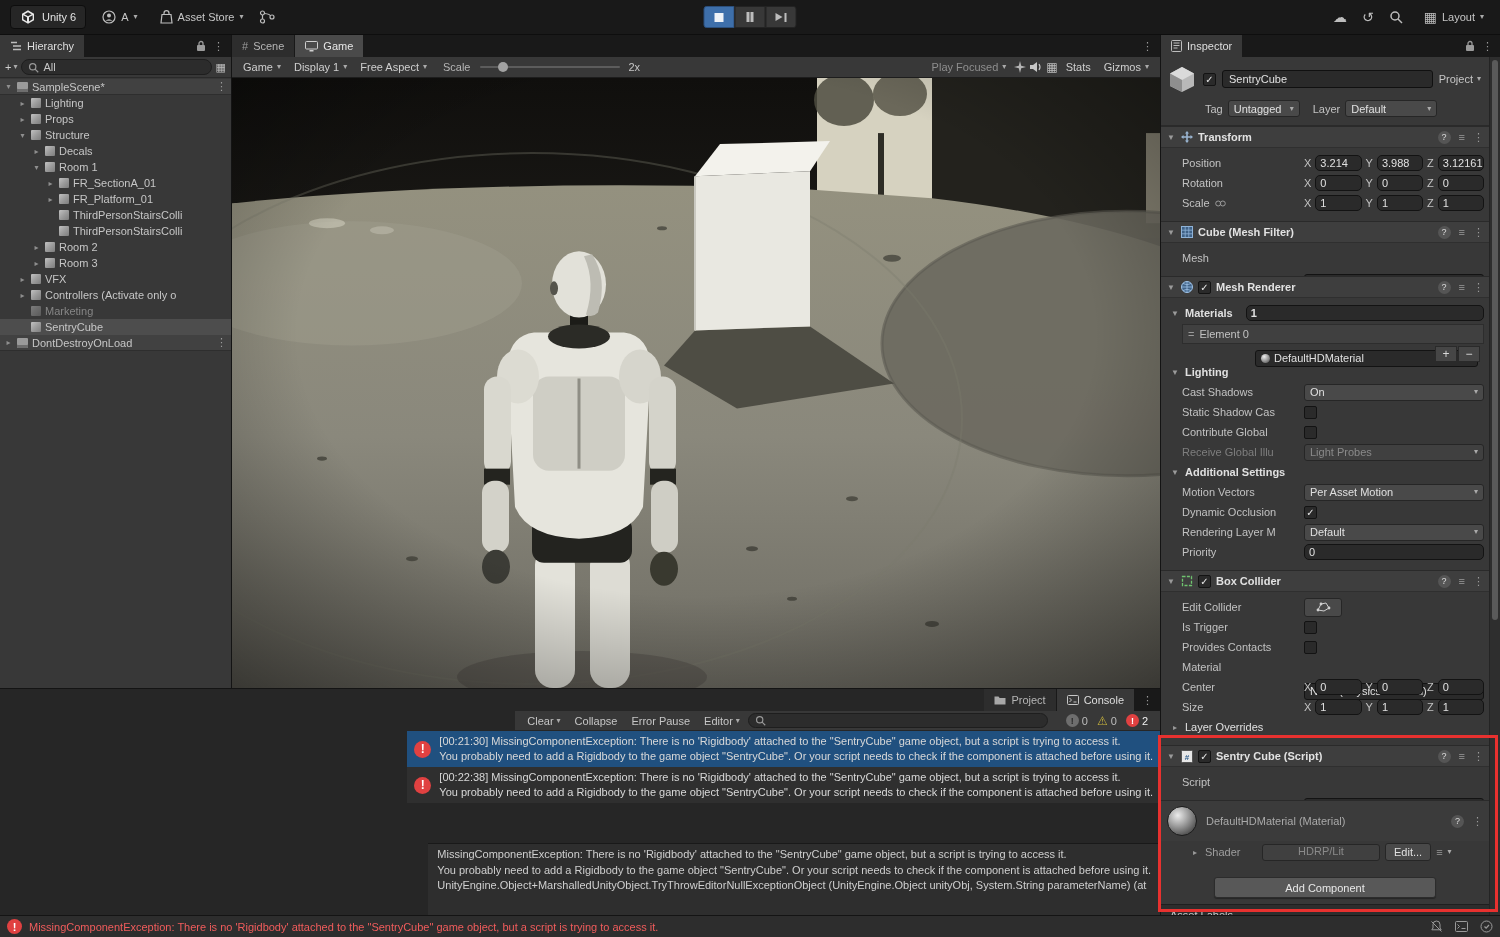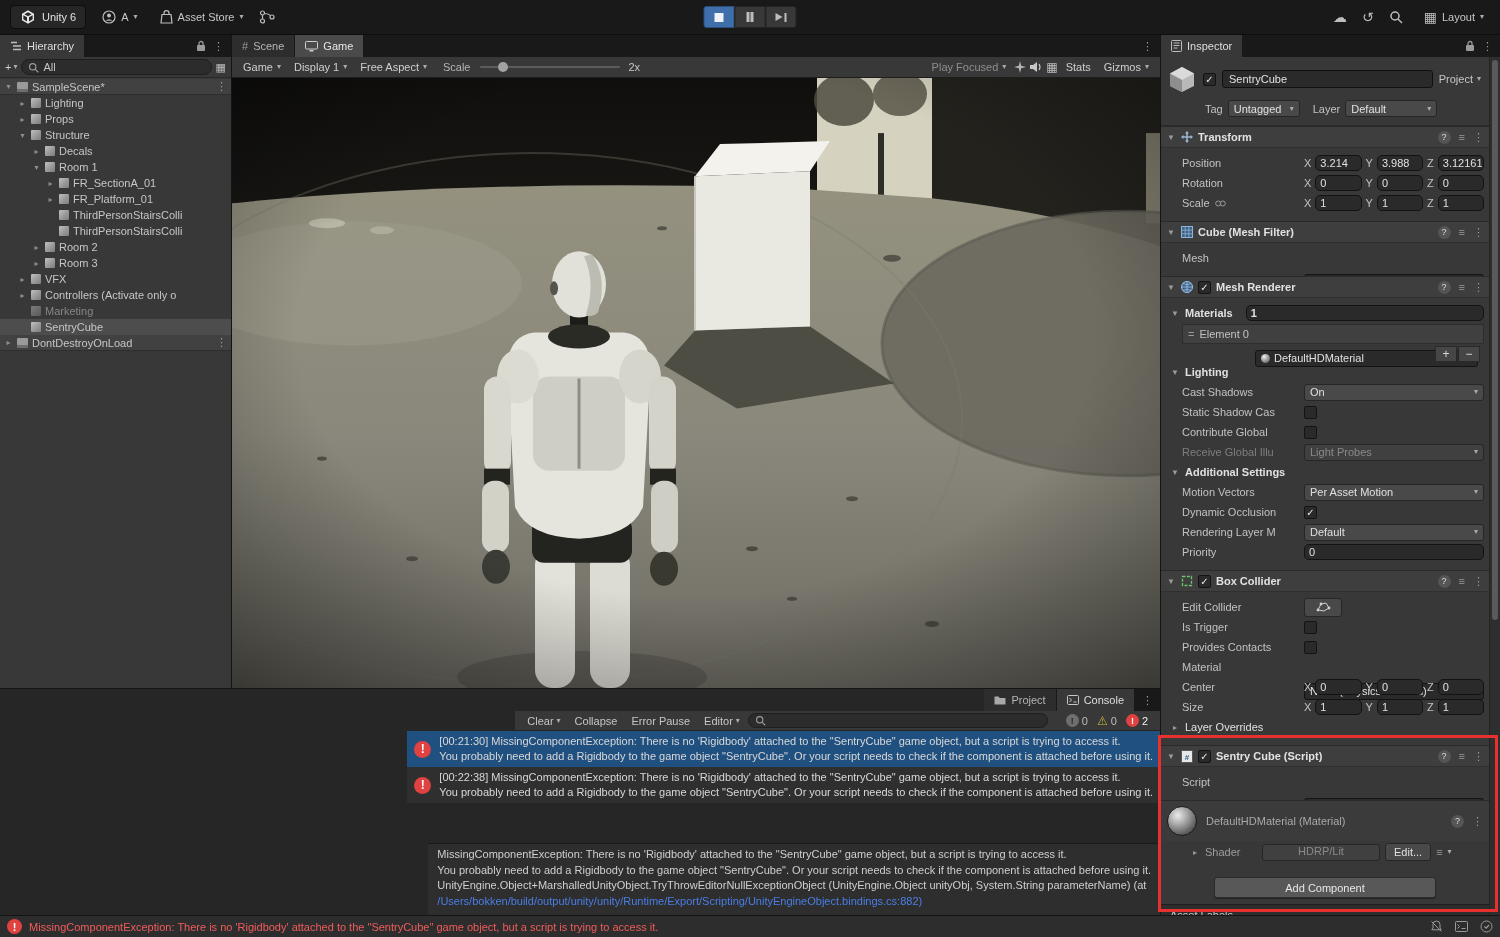--- a/index.html
+++ b/index.html
@@ -517,21 +517,20 @@
         <span>[00:22:38] MissingComponentException: There is no 'Rigidbody' attached to the "SentryCube" game object, but a script is trying to access it.</span>
         <span>You probably need to add a Rigidbody to the game object "SentryCube". Or your script needs to check if the component is attached before using it.</span>
       </div>
     </div>
   </div>
   <div class="console-empty"></div>
   <div class="c-detail">
     <div>MissingComponentException: There is no 'Rigidbody' attached to the "SentryCube" game object, but a script is trying to access it.</div>
     <div>You probably need to add a Rigidbody to the game object "SentryCube". Or your script needs to check if the component is attached before using it.</div>
     <div>UnityEngine.Object+MarshalledUnityObject.TryThrowEditorNullExceptionObject (UnityEngine.Object unityObj, System.String parameterName) (at</div>
-    <div class="link">/Users/bokken/build/output/unity/unity/Runtime/Export/Scripting/UnityEngineObject.bindings.cs:882)</div>
   </div>
 </div>
 
 <div id="statusbar">
   <div class="err-ico">!</div>
   <span class="smsg">MissingComponentException: There is no 'Rigidbody' attached to the "SentryCube" game object, but a script is trying to access it.</span>
   <div class="right">
     <svg width="13" height="13" viewBox="0 0 13 13">
         <path d="M6.5 1 a3.5 3.5 0 0 1 3.5 3.5 V8 l1.2 1.8 H1.8 L3 8 V4.5 A3.5 3.5 0 0 1 6.5 1 Z" fill="none" stroke="#9a9a9a"></path>
         <line x1="1.5" y1="1.5" x2="11.5" y2="11.5" stroke="#9a9a9a"></line>

